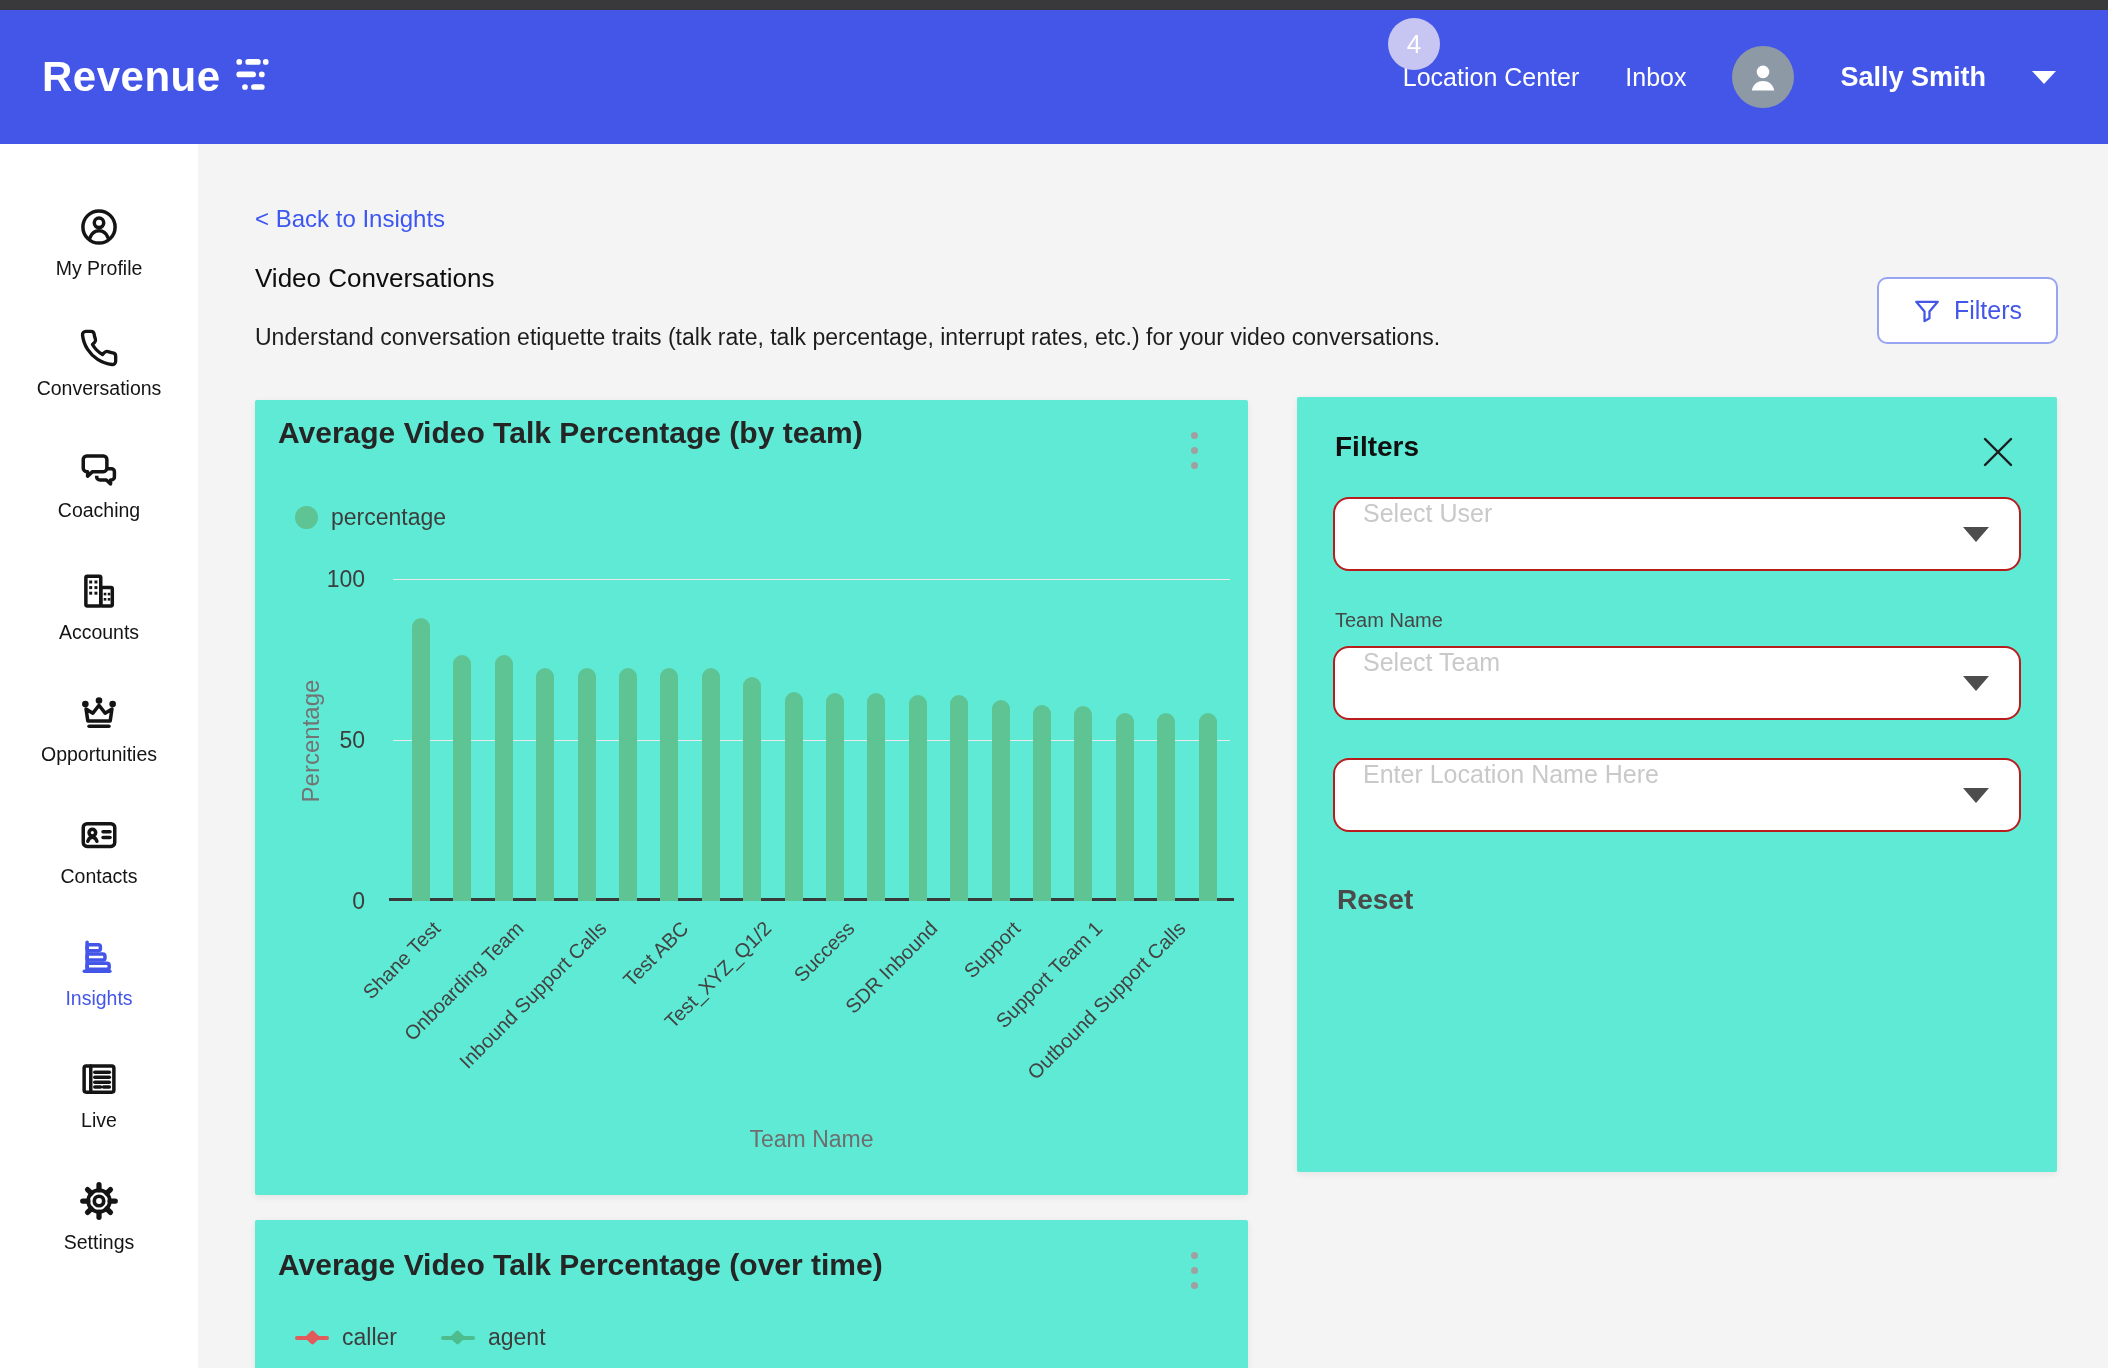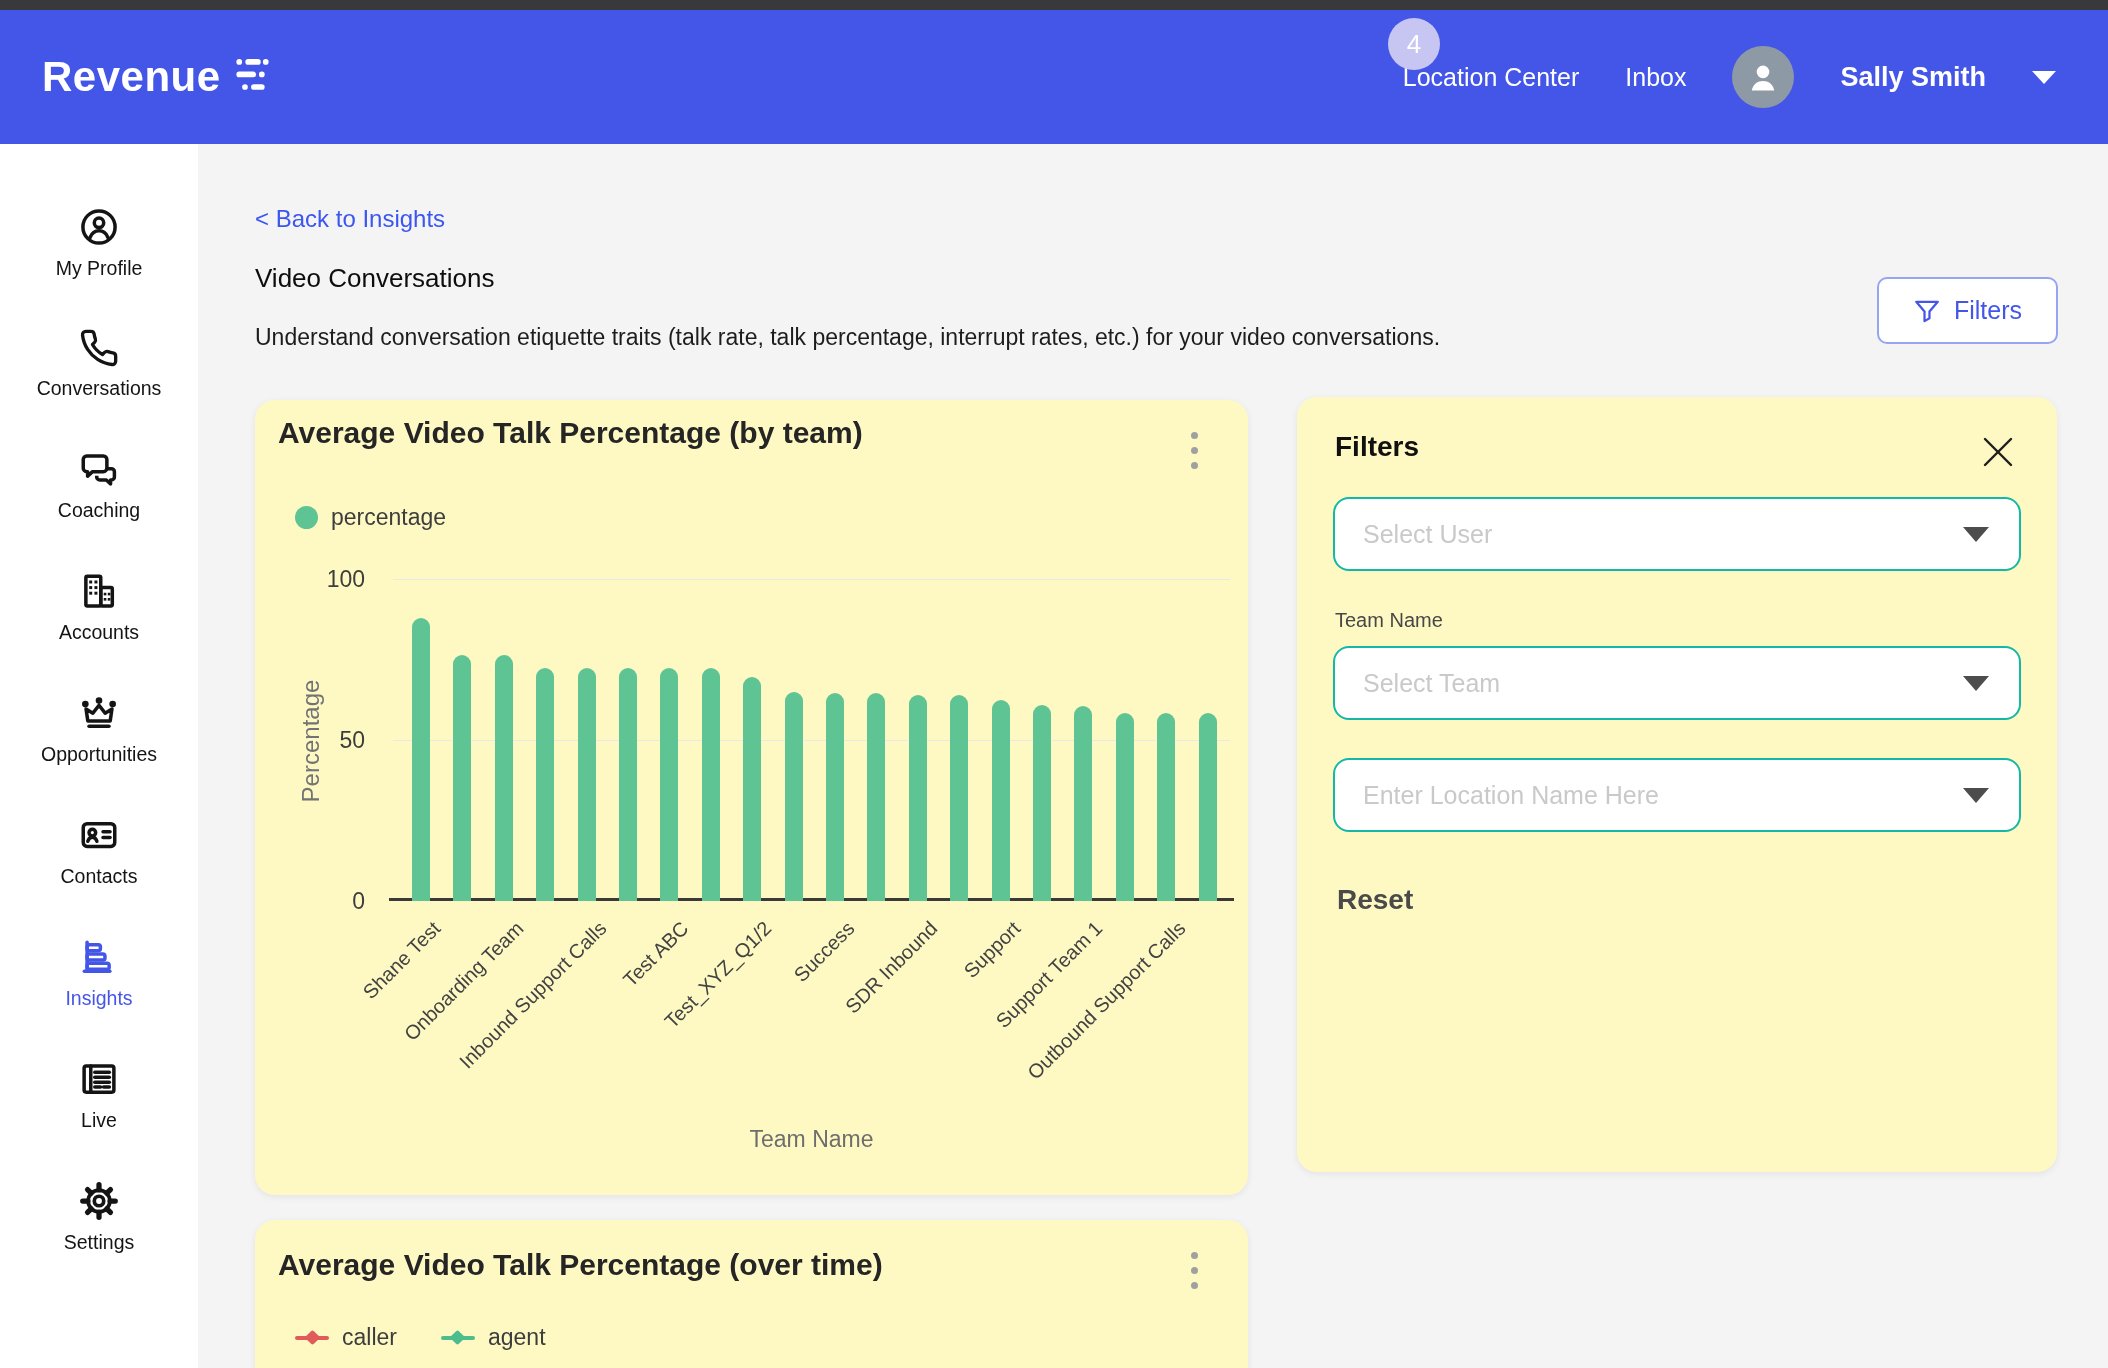--- a/index.html
+++ b/index.html
@@ -27,21 +27,21 @@
   .side-item.active .lbl{color:var(--accent,#4356e8)}
   .side-item svg{display:block}
   
   .back-link{position:absolute;left:255px;top:205px;font-size:24px;color:#3c56f0;cursor:pointer}
   .page-title{position:absolute;left:255px;top:263px;font-size:26px;font-weight:normal;color:#0d0d0d}
   .page-desc{position:absolute;left:255px;top:324px;font-size:23px;color:#1d1d1d}
   .filters-btn{position:absolute;left:1877px;top:277px;width:181px;height:67px;background:#fff;
     border:2px solid #97a4f2;border-radius:10px;display:flex;align-items:center;justify-content:center;gap:13px;cursor:pointer;box-sizing:border-box}
   .filters-btn span{font-size:25px;color:var(--accent,#4356e8)}
   
-  .card{position:absolute;background:#fef9c3;border-radius:20px;box-shadow:0 2px 7px rgba(0,0,0,.07)}
+  .card{position:absolute;background:#5eead4;border-radius:2px;box-shadow:0 2px 7px rgba(0,0,0,.07)}
   .card1{left:255px;top:400px;width:993px;height:795px}
   .card2{left:255px;top:1220px;width:993px;height:420px}
   .c-title{position:absolute;left:23px;top:16px;font-size:30px;font-weight:bold;color:#252525}
   .card2 .c-title{top:28px}
   .kebab{position:absolute;right:46px;top:28px;display:flex;flex-direction:column;gap:8px;cursor:pointer;padding:4px}
   .kebab i{width:7px;height:7px;border-radius:50%;background:#a0a0a0}
   .legend{position:absolute;left:40px;top:104px;display:flex;align-items:center;gap:44px}
   .legend-item{display:flex;align-items:center;gap:13px;cursor:pointer}
   .legend-dot{width:23px;height:23px;border-radius:50%}
   .legend-label{font-size:23px;color:#3d3d3d}
@@ -58,22 +58,22 @@
     transform:rotate(-90deg);transform-origin:center}
   .xlabels{position:absolute;left:138px;top:517px;width:837px;height:205px}
   .xlabel{position:absolute;top:0;white-space:nowrap;font-size:20px;color:#424242;
     transform:rotate(-45deg) translateX(-100%);transform-origin:0 0}
   .xaxis-title{position:absolute;left:138px;top:726px;width:837px;text-align:center;font-size:23px;color:#6e6e6e}
   
   .fpanel{left:1297px;top:397px;width:760px;height:775px;padding:30px 36px;box-sizing:border-box}
   .fpanel-title{font-size:28px;font-weight:bold;color:#101010;margin:4px 0 34px 2px}
   .fclose{position:absolute;top:36px;right:40px;width:38px;height:38px;cursor:pointer}
   .field-label{font-size:20px;color:#474747;margin:0 0 14px 2px}
-  .finput{position:relative;height:74px;border:2px solid #14b8a6;border-radius:16px;background:#fff;
-    display:flex;align-items:center;margin-bottom:38px;box-sizing:border-box;cursor:pointer}
+  .finput{position:relative;height:74px;border:2px solid #b91c1c;border-radius:16px;background:#fff;
+    display:flex;margin-bottom:38px;box-sizing:border-box;cursor:pointer}
   .finput .txt{margin-left:28px;font-size:25px;color:#3c3c3c}
   .finput .txt.ph{color:#c9c9c9}
   .caret-dd{position:absolute;right:30px;top:50%;margin-top:-7px;width:0;height:0;
     border-left:13px solid transparent;border-right:13px solid transparent;border-top:15px solid #4d4d4d}
   .clear-x{position:absolute;right:26px;top:50%;transform:translateY(-50%);cursor:pointer}
   .reset{font-size:28px;font-weight:bold;color:#4a4a4a;margin:14px 13px 0 4px;display:inline-block;cursor:pointer}
 </style>
 </head>
 <body>
 

